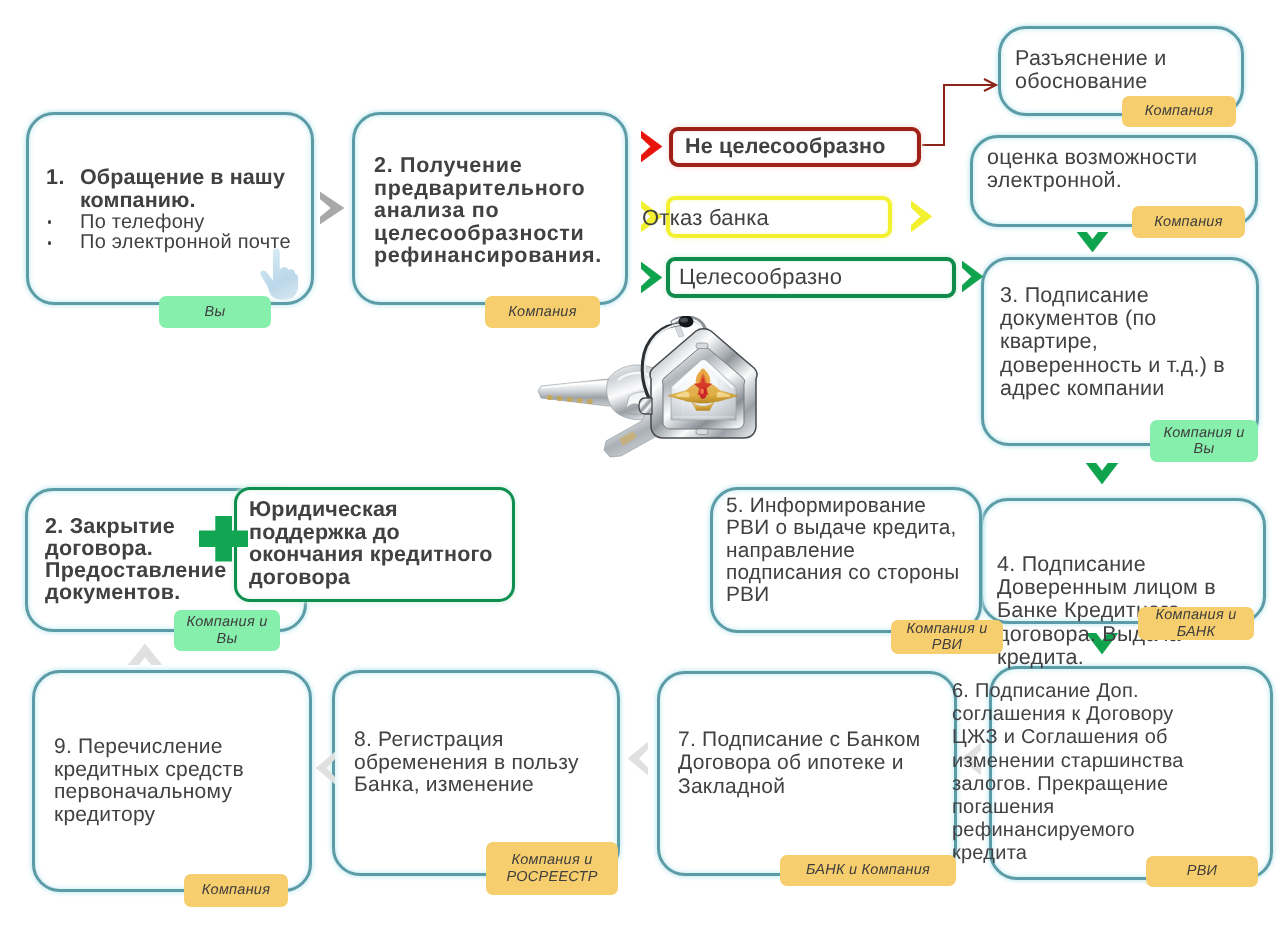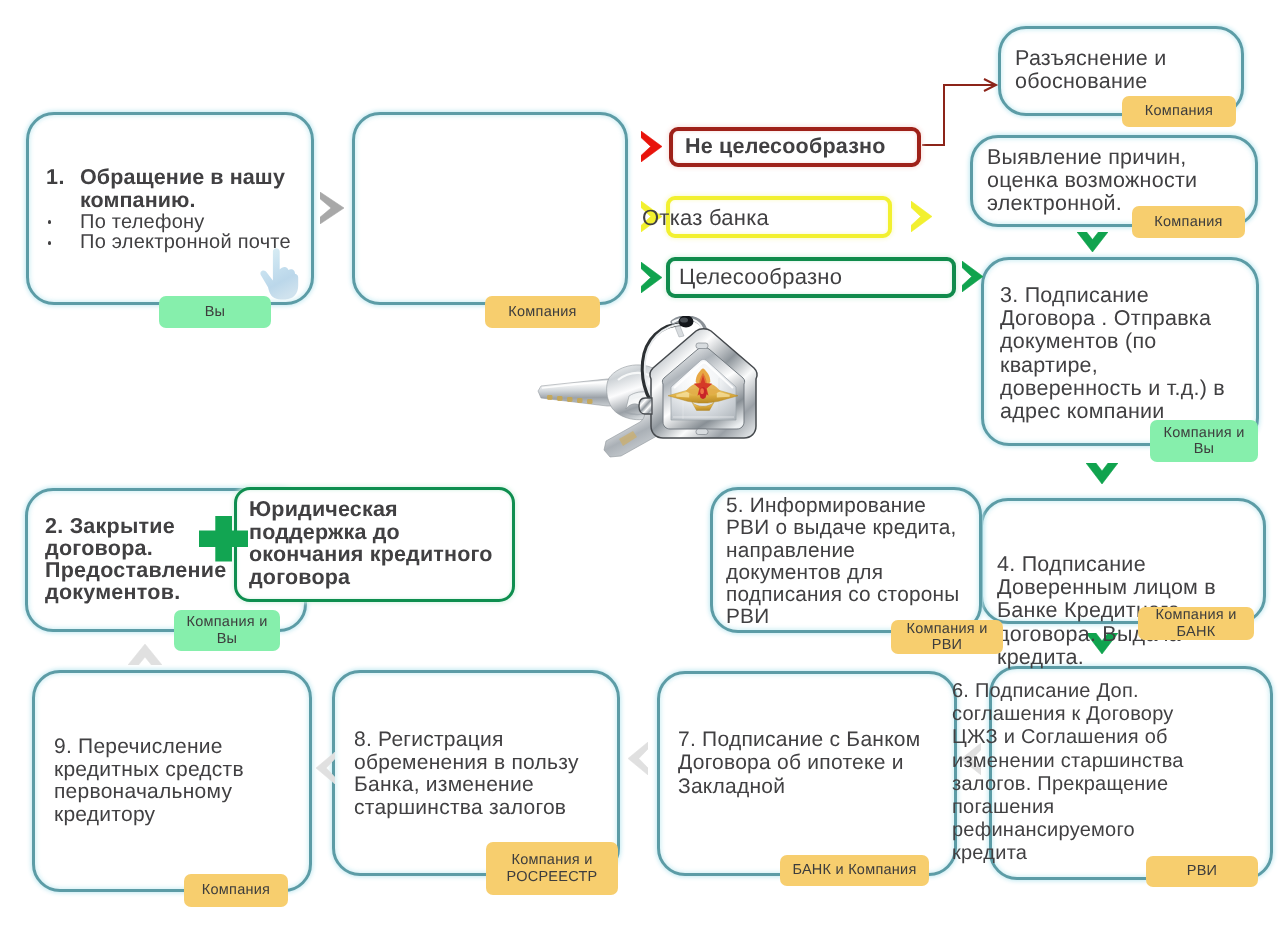--- a/index.html
+++ b/index.html
@@ -6,21 +6,21 @@
   body{width:1280px;height:935px;background:#ffffff;overflow:hidden;
        font-family:"Liberation Sans", sans-serif;position:relative;
        -webkit-font-smoothing:antialiased;text-rendering:geometricPrecision;}
   #stage{position:absolute;left:0;top:0;width:1280px;height:935px;}
   .node{position:absolute;box-sizing:border-box;background:#fff;}
   .tealbox{border:3px solid #5C9CA6;border-radius:28px;
            box-shadow:0 0 4px 1px rgba(190,232,240,.95), inset 0 0 4px 1px rgba(200,236,243,.9);}
   .badge{position:absolute;box-sizing:border-box;border-radius:7px;
          display:flex;flex-direction:column;align-items:center;justify-content:center;
          text-align:center;font-size:14.5px;color:#3d3d3d;line-height:1.18;z-index:6;
-         letter-spacing:0.25px;}
+         letter-spacing:0.25px;font-style:italic;}
   .badge.orange{background:#F7CE6E;}
   .badge.blue{background:#86efac;}
   .bt{position:absolute;color:#414042;font-size:21.5px;line-height:23.2px;z-index:5;letter-spacing:0.25px;}
   .bt.b{font-weight:bold;}
   .bt div{white-space:nowrap;}
   .dot{position:absolute;background:#414042;border-radius:50%;width:4px;height:4px;z-index:5;}
   .chev{position:absolute;z-index:4;}
   .pill{position:absolute;box-sizing:border-box;background:#fff;border-radius:10px;z-index:5;}
 </style>
 </head>
@@ -35,20 +35,27 @@
 </div>
 <div class="dot" style="left:47.5px;top:220px;width:3.6px;height:3.6px;"></div>
 <div class="bt" style="left:80px;top:212px;font-size:20px;line-height:20.3px;white-space:nowrap;">По  телефону</div>
 <div class="dot" style="left:47.5px;top:241px;width:3.6px;height:3.6px;"></div>
 <div class="bt" style="left:80px;top:232px;font-size:20px;line-height:20.3px;white-space:nowrap;">По электронной почте</div>
 <div class="badge blue" style="left:159px;top:296px;width:112px;height:32px;font-size:14.5px;line-height:16.5px;">Вы</div>
 <svg class="chev" width="24" height="32" viewBox="0 0 24 32" style="left:320px;top:192px;">
       <path d="M0,0 L24,16 L0,32 L0,25.28 L11.04,16 L0,6.72 Z" fill="#A8A8A8" stroke="#A8A8A8" stroke-width="0.6" stroke-linejoin="miter"></path>
     </svg>
 <div class="node tealbox" style="left:352px;top:112px;width:276px;height:193px;border-radius:28px;"></div>
+<div class="bt b" style="left:374px;top:154px;font-size:21.5px;line-height:22.5px;letter-spacing:0.7px;">
+<div>2.  Получение</div>
+<div>предварительного</div>
+<div>анализа по</div>
+<div>целесообразности</div>
+<div>рефинансирования.</div>
+</div>
 <div class="badge orange" style="left:485px;top:296px;width:115px;height:32px;font-size:14.5px;line-height:16.5px;">Компания</div>
 <div class="pill" style="left:669px;top:127px;width:252px;height:40px;border:4px solid #9E2119;border-radius:9px;box-shadow:0 0 4px 1px rgba(248,222,219,.95), inset 0 0 3px 1px rgba(250,230,228,.9);"></div>
 <div class="bt b" style="left:685px;top:135px;font-size:21.5px;line-height:23px;white-space:nowrap;letter-spacing:0.2px;">Не целесообразно</div>
 <svg class="chev" width="21" height="31" viewBox="0 0 21 31" style="left:641px;top:131px;">
       <path d="M0,0 L21,15.5 L0,31 L0,24.49 L9.66,15.5 L0,6.51 Z" fill="#E8140C" stroke="#E8140C" stroke-width="0.6" stroke-linejoin="miter"></path>
     </svg>
 <div class="pill" style="left:666px;top:196px;width:226px;height:42px;border:4px solid #F2F02F;border-radius:9px;box-shadow:0 0 4px 1px rgba(250,250,200,.95), inset 0 0 3px 1px rgba(252,252,215,.9);"></div>
 <div class="bt" style="left:642px;top:206px;font-size:22px;line-height:23px;white-space:nowrap;">Отказ банка</div>
 <svg class="chev" width="21" height="31" viewBox="0 0 21 31" style="left:641px;top:201px;">
       <path d="M0,0 L21,15.5 L0,31 L0,24.49 L9.66,15.5 L0,6.51 Z" fill="#F2F02F" stroke="#F2F02F" stroke-width="0.6" stroke-linejoin="miter"></path>
@@ -69,32 +76,30 @@
       <path d="M66,4 L78,10 L66,16" fill="none" stroke="#8C2419" stroke-width="2"></path>
     </svg>
 <div class="node tealbox" style="left:998px;top:26px;width:246px;height:90px;border-radius:28px;"></div>
 <div class="bt" style="left:1015px;top:47px;font-size:21.5px;line-height:23.2px;">
 <div>Разъяснение и</div>
 <div>обоснование</div>
 </div>
 <div class="badge orange" style="left:1122px;top:96px;width:114px;height:31px;font-size:14.5px;line-height:16.5px;">Компания</div>
 <div class="node tealbox" style="left:970px;top:135px;width:288px;height:92px;border-radius:28px;"></div>
 <div class="bt" style="left:987px;top:146px;font-size:21.5px;line-height:23.2px;">
-<div>Выявление причин,</div>
 <div>оценка возможности</div>
 <div>электронной.</div>
 </div>
 <div class="badge orange" style="left:1132px;top:206px;width:113px;height:32px;font-size:14.5px;line-height:16.5px;">Компания</div>
 <svg class="chev" width="31" height="20" viewBox="0 0 31 20" style="left:1077px;top:232px;">
       <path d="M0,0 L15.5,20 L31,0 L21.39,0 L15.5,7.6 L9.61,0 Z" fill="#10A34E" stroke="#10A34E" stroke-width="0.6" stroke-linejoin="miter"></path>
     </svg>
 <div class="node tealbox" style="left:981px;top:257px;width:278px;height:189px;border-radius:28px;"></div>
 <div class="bt" style="left:1000px;top:284px;font-size:21.5px;line-height:23.2px;">
 <div>3. Подписание</div>
-<div>Договора . Отправка</div>
 <div>документов (по</div>
 <div>квартире,</div>
 <div>доверенность и т.д.) в</div>
 <div>адрес компании</div>
 </div>
 <div class="badge blue" style="left:1150px;top:420px;width:108px;height:42px;font-size:14.5px;line-height:16.5px;">
 <div>Компания и</div>
 <div>Вы</div>
 </div>
 <svg class="chev" width="32" height="21" viewBox="0 0 32 21" style="left:1086px;top:463px;">
@@ -125,21 +130,20 @@
 <div>погашения</div>
 <div>рефинансируемого</div>
 <div>кредита</div>
 </div>
 <div class="badge orange" style="left:1146px;top:856px;width:112px;height:31px;font-size:14.5px;line-height:16.5px;">РВИ</div>
 <div class="node tealbox" style="left:710px;top:487px;width:272px;height:146px;border-radius:28px;"></div>
 <div class="bt" style="left:726px;top:495px;font-size:20.8px;line-height:22.3px;">
 <div>5. Информирование</div>
 <div>РВИ о выдаче кредита,</div>
 <div>направление</div>
-<div>документов для</div>
 <div>подписания со стороны</div>
 <div>РВИ</div>
 </div>
 <div class="badge orange" style="left:891px;top:620px;width:112px;height:34px;font-size:14.5px;line-height:16.5px;">
 <div>Компания и</div>
 <div>РВИ</div>
 </div>
 <div class="node tealbox" style="left:25px;top:488px;width:282px;height:144px;border-radius:28px;"></div>
 <div class="bt b" style="left:45px;top:515px;font-size:21.5px;line-height:22.1px;letter-spacing:0.25px;">
 <div>2.  Закрытие</div>
@@ -167,33 +171,32 @@
 <div>кредитных средств</div>
 <div>первоначальному</div>
 <div>кредитору</div>
 </div>
 <div class="badge orange" style="left:184px;top:874px;width:104px;height:33px;font-size:14.5px;line-height:16.5px;">Компания</div>
 <div class="node tealbox" style="left:332px;top:670px;width:288px;height:206px;border-radius:28px;"></div>
 <div class="bt" style="left:354px;top:729px;font-size:21px;line-height:22.5px;">
 <div>8. Регистрация</div>
 <div>обременения в пользу</div>
 <div>Банка, изменение</div>
-<div>старшинства залогов</div>
 </div>
 <div class="badge orange" style="left:486px;top:842px;width:132px;height:53px;font-size:14.5px;line-height:16.5px;">
 <div>Компания и</div>
 <div>РОСРЕЕСТР</div>
 </div>
 <div class="node tealbox" style="left:657px;top:671px;width:300px;height:205px;border-radius:28px;"></div>
 <div class="bt" style="left:678px;top:728px;font-size:21px;line-height:23.4px;">
 <div>7. Подписание с Банком</div>
 <div>Договора об ипотеке и</div>
 <div>Закладной</div>
 </div>
-<div class="badge orange" style="left:780px;top:855px;width:149px;height:31px;font-size:14.5px;line-height:16.5px;">БАНК и Компания</div>
+<div class="badge orange" style="left:780px;top:855px;width:176px;height:31px;font-size:14.5px;line-height:16.5px;">БАНК и Компания</div>
 <svg width="232" height="142" viewBox="0 0 232 142" style="position:absolute;left:533px;top:316px;z-index:2;">
  <defs>
   <linearGradient id="kBlade" x1="0" y1="0" x2="0.05" y2="1">
     <stop offset="0" stop-color="#adb3b8"></stop>
           <stop offset="0.18" stop-color="#fdfdfd"></stop>
     <stop offset="0.45" stop-color="#d2d7db"></stop>
           <stop offset="0.72" stop-color="#9ca2a8"></stop>
     <stop offset="1" stop-color="#c4c9cd"></stop>
   </linearGradient>
   <linearGradient id="kBow" x1="0.1" y1="0" x2="0.5" y2="1">

